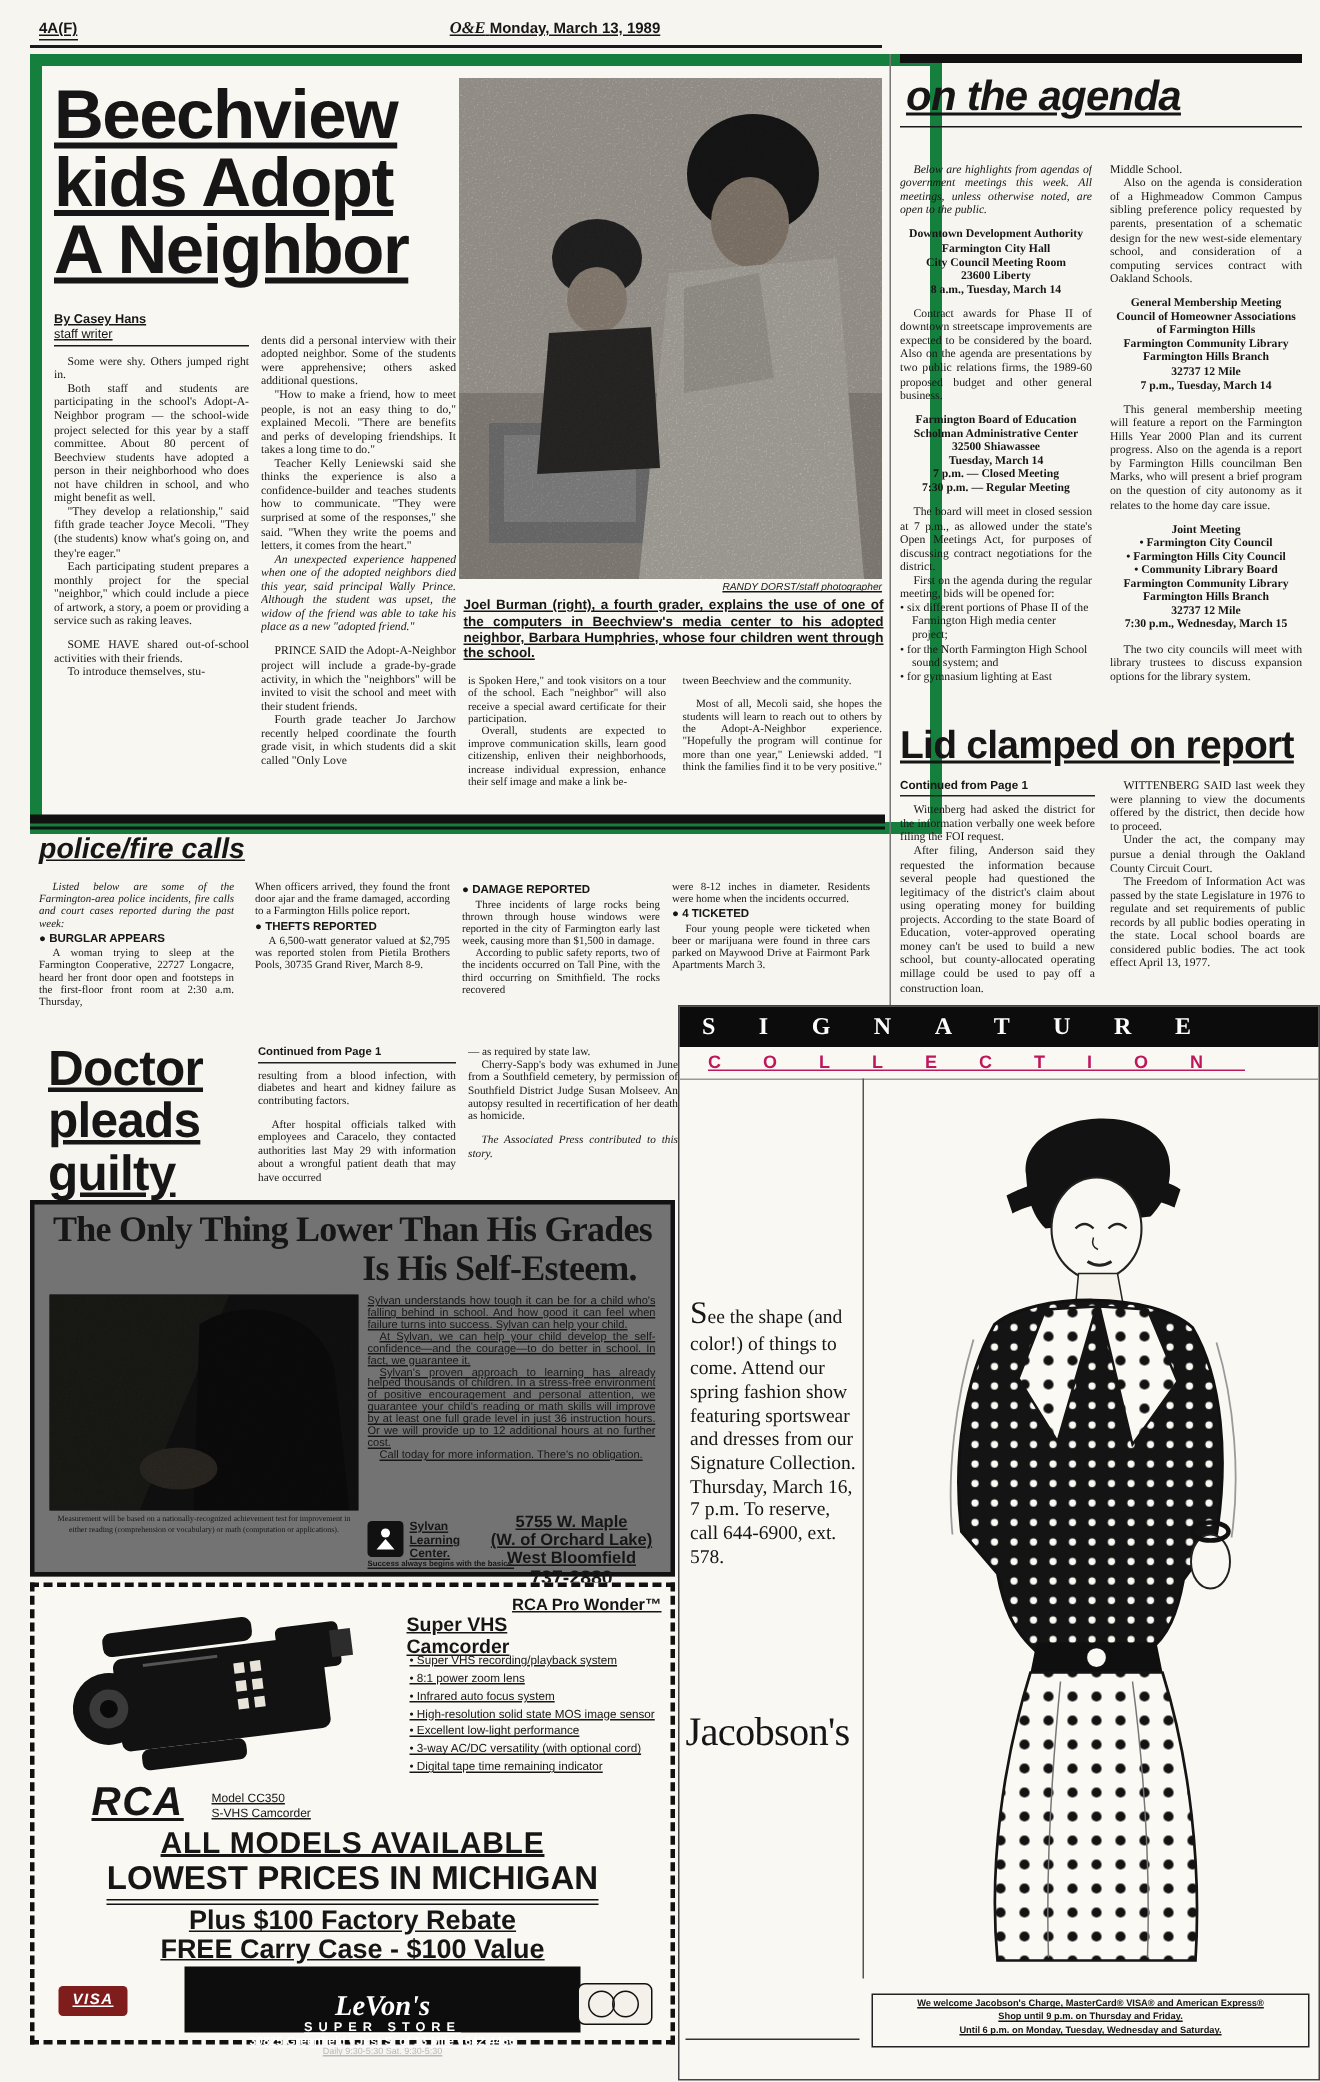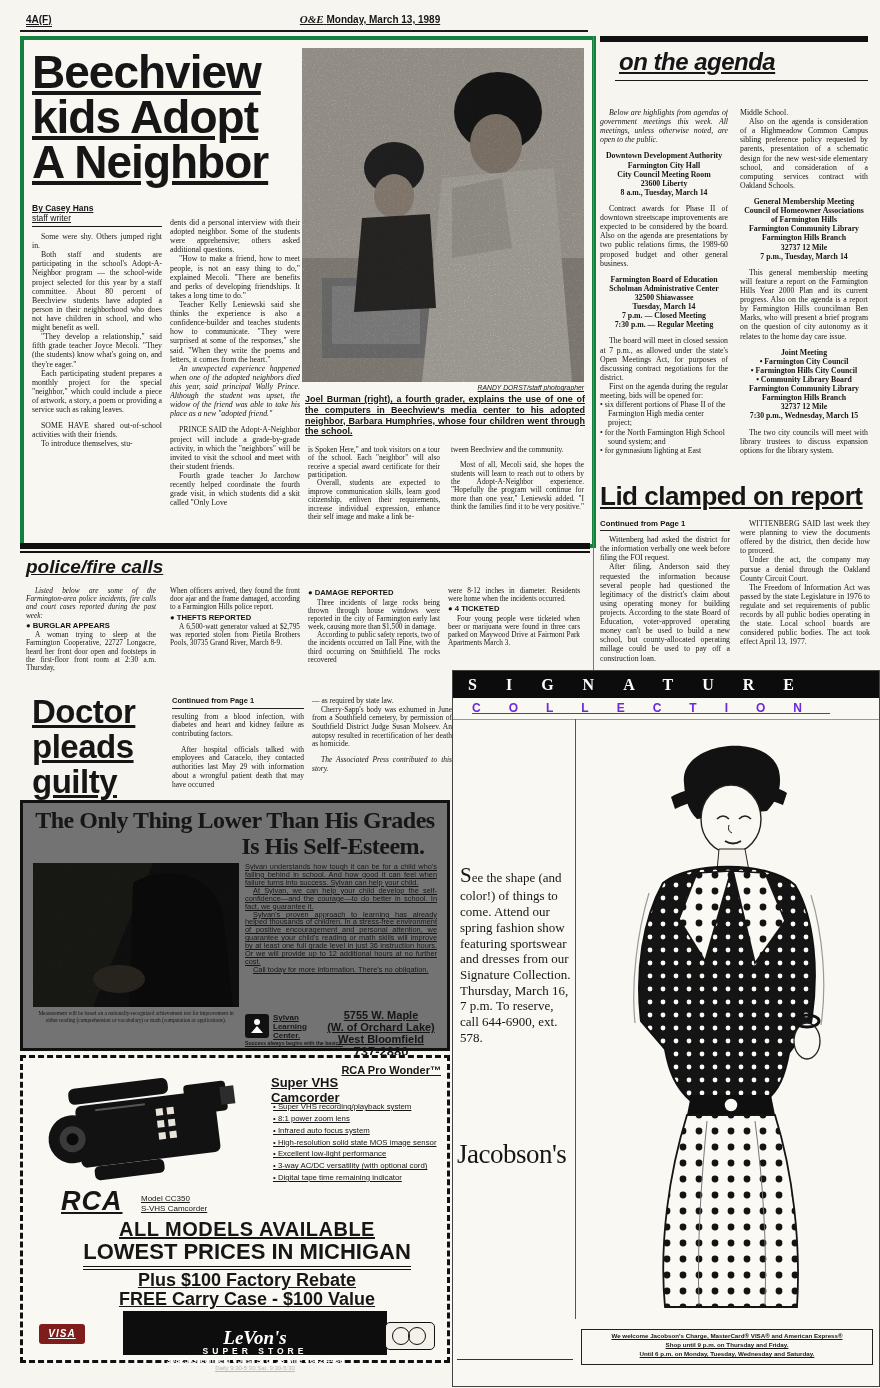--- a/index.html
+++ b/index.html
@@ -9,38 +9,38 @@
     font-family:"Liberation Serif", serif;
   }
   .abs{position:absolute;}
   .sans{font-family:"Liberation Sans", sans-serif;text-decoration:underline;}
   
   #masthead-rule{left:20px;top:30px;width:568px;height:2px;background:#1a1a1a;}
   #page-label{left:26px;top:14px;font-size:10px;font-weight:bold;border-bottom:1.5px solid #1a1a1a;padding-bottom:1px;}
   #masthead-center{left:250px;top:13px;width:240px;text-align:center;font-size:10px;font-weight:bold;}
   #masthead-center .oe{font-style:italic;font-family:"Liberation Serif",serif;font-size:11px;}
   
-  #main-box{left:20px;top:36px;width:568px;height:504px;border:4px solid #15803d;background:#f9f7f2;}
+  #main-box{left:20px;top:36px;width:568px;height:504px;border:8px solid #15803d;background:#f9f7f2;padding-left:24px;}
   #main-headline{left:8px;top:10px;width:280px;font-weight:bold;font-size:46px;line-height:0.98;letter-spacing:-1px;}
   #byline-block{left:8px;top:163px;width:130px;font-size:8.5px;line-height:1.2;}
   #byline-block .by{font-weight:bold;}
   #byline-block .rule{height:1px;background:#1a1a1a;margin-top:3px;}
   .ncol{position:absolute;font-size:7.8px;line-height:1.17;text-align:justify;overflow:hidden;}
   #m-col1{left:8px;top:192px;width:130px;height:300px;}
   #m-col2{left:146px;top:178px;width:130px;height:318px;}
   #main-photo{left:278px;top:8px;width:282px;height:334px;background:#cfcac0;overflow:hidden;}
   #photo-credit{left:280px;top:344px;width:280px;text-align:right;font-size:6.8px;font-style:italic;}
   #main-caption{left:281px;top:354px;width:280px;font-size:9px;font-weight:bold;line-height:1.2;text-align:justify;}
   #m-col3{left:284px;top:406px;width:132px;height:90px;font-size:7.4px;line-height:1.13;}
   #m-col4{left:427px;top:406px;width:133px;height:90px;font-size:7.4px;line-height:1.13;}
   
   #v-rule{left:593px;top:36px;width:1px;height:634px;background:#777;}
   #agenda{left:600px;top:36px;width:268px;height:446px;}
   #agenda .bar{height:6px;background:#111;}
-  #agenda-title{font-size:24px;font-weight:bold;font-style:italic;padding:6px 0 4px 4px;border-bottom:1.5px solid #1a1a1a;letter-spacing:-0.5px;margin-left:15px;}
+  #agenda-title{font-size:28px;font-weight:bold;font-style:italic;padding:6px 0 4px 4px;border-bottom:1.5px solid #1a1a1a;letter-spacing:-0.5px;}
   #ag-left{left:0px;top:72px;width:128px;height:410px;}
   #ag-right{left:140px;top:72px;width:128px;height:410px;}
   #agenda .ncol{font-size:7.8px;line-height:1.17;}
   
   #lid{left:600px;top:481px;width:270px;height:192px;}
   #lid-headline{font-size:26px;font-weight:600;letter-spacing:-0.5px;white-space:nowrap;}
   #lid-col1{left:0;top:38px;width:130px;height:150px;}
   #lid-col2{left:140px;top:38px;width:130px;height:150px;}
   
   #police{left:20px;top:543px;width:570px;height:150px;}
@@ -74,39 +74,39 @@
   
   #rca{left:20px;top:1055px;width:424px;height:302px;border:3px dashed #111;background:#faf8f3;}
   #rca-head{left:248px;top:6px;width:170px;}
   #rca-head .l1{font-size:11px;font-weight:bold;text-align:right;}
   #rca-head .l2{font-size:13px;font-weight:bold;text-decoration:underline;line-height:1.15;}
   #rca-bullets{left:250px;top:44px;width:175px;font-size:7.8px;line-height:1.2;}
   #rca-bullets .li-bl{margin-bottom:2.5px;}
   #rca-cam{left:15px;top:12px;width:225px;height:118px;}
   #rca-logo{left:38px;top:128px;font-size:27px;font-weight:900;letter-spacing:1px;font-style:italic;}
   #rca-model{left:118px;top:136px;font-size:8px;line-height:1.2;}
-  .rca-big{left:12px;width:100%;text-align:center;font-weight:bold;}
+  .rca-big{left:0;width:100%;text-align:center;font-weight:bold;}
   #rca-line1{top:160px;font-size:20px;letter-spacing:0.5px;}
   #rca-line2-wrap{top:181px;}
   #rca-line2-wrap span{display:inline-block;font-size:22px;border-bottom:4px double #111;padding-bottom:1px;}
   #rca-line3{top:212px;font-size:18px;}
   #rca-line4{top:231px;font-size:18px;}
   #levons{left:100px;top:253px;width:264px;height:44px;background:#0d0d0d;color:#fff;text-align:center;}
   #levons .nm{font-family:"Liberation Serif",serif;font-weight:bold;font-style:italic;font-size:19px;line-height:1.0;margin-top:17px;}
   #levons .ss{font-size:8.5px;letter-spacing:4px;font-weight:bold;margin-top:-1px;}
   #levons .ad{font-size:8px;font-weight:bold;}
   #levons .hr{font-size:6px;color:#b9b9b9;}
   #visa-logo{left:16px;top:266px;width:46px;height:20px;background:#7f1d1d;border-radius:3px;color:#fff;text-align:center;font-size:10px;font-weight:bold;font-style:italic;line-height:20px;letter-spacing:1px;}
   #mc-logo{left:362px;top:264px;width:48px;height:26px;border:1.5px solid #111;border-radius:5px;background:#f4f1ea;}
   #mc-logo i{position:absolute;top:4px;width:16px;height:16px;border:1.5px solid #111;border-radius:50%;}
   #mc-logo .c1{left:6px;} #mc-logo .c2{left:22px;}
   
   #jac{left:452px;top:670px;width:426px;height:715px;border:1px solid #444;background:#faf8f3;}
   #jac-banner1{height:27px;background:#0c0c0c;color:#fdfdfd;font-family:"Liberation Serif",serif;font-size:16px;font-weight:bold;letter-spacing:29px;padding-left:15px;line-height:27px;white-space:nowrap;overflow:hidden;}
-  #jac-banner2{height:21px;color:#6d28d9;font-size:12px;font-weight:bold;letter-spacing:28px;padding-left:19px;line-height:21px;white-space:nowrap;overflow:hidden;border-bottom:1px solid #999;}
+  #jac-banner2{height:21px;color:#be185d;font-size:12px;font-weight:bold;letter-spacing:28px;padding-left:19px;line-height:21px;white-space:nowrap;overflow:hidden;border-bottom:1px solid #999;}
   #jac-divider{position:absolute;left:122px;top:48px;width:1px;height:600px;background:#555;}
   #jac-body{position:absolute;left:7px;top:192px;width:112px;font-size:13px;line-height:1.21;}
   #jac-body::first-letter{font-size:21px;}
   #jac-logo{position:absolute;left:4px;top:468px;width:190px;font-family:"Liberation Serif",serif;font-size:27px;letter-spacing:-0.5px;}
   #jac-art{position:absolute;left:126px;top:52px;width:298px;height:598px;}
   #jac-fineprint{position:absolute;left:128px;top:658px;width:290px;height:32px;border:1px solid #222;text-align:center;font-size:6.2px;font-weight:bold;line-height:1.45;padding-top:2px;}
   #jac-hr{position:absolute;left:4px;top:688px;width:116px;height:1px;background:#333;}
   
   .li-p{text-indent:9px;}
   .li-pn{}
@@ -177,21 +177,21 @@
       <ellipse cx="92" cy="120" rx="30" ry="26" fill="#2b2b2b"></ellipse>
       <ellipse cx="92" cy="148" rx="20" ry="22" fill="#b0a293"></ellipse>
       <path d="M60 170 L128 166 L134 260 L52 264 Z" fill="#34322f"></path>
       <rect x="0" y="0" width="282" height="334" filter="url(#grain)" opacity="0.28"></rect>
     </svg>
   </div>
   <div class="abs sans" id="photo-credit">RANDY DORST/staff photographer</div>
   <div class="abs sans" id="main-caption">Joel Burman (right), a fourth grader, explains the use of one of the computers in Beechview's media center to his adopted neighbor, Barbara Humphries, whose four children went through the school.</div>
   <div class="ncol" id="m-col3">
       <div class="li-pn">is Spoken Here," and took visitors on a tour of the school. Each "neighbor" will also receive a special award certificate for their participation.</div>
-      <div class="li-p">Overall, students are expected to improve communication skills, learn good citizenship, enliven their requirements, increase individual expression, enhance their self image and make a link be-</div>
+      <div class="li-p">Overall, students are expected to improve communication skills, learn good citizenship, enliven their neighborhoods, increase individual expression, enhance their self image and make a link be-</div>
     </div>
   <div class="ncol" id="m-col4">
       <div class="li-pn">tween Beechview and the community.</div>
       <div class="li-gap"></div>
       <div class="li-p">Most of all, Mecoli said, she hopes the students will learn to reach out to others by the Adopt-A-Neighbor experience. "Hopefully the program will continue for more than one year," Leniewski added. "I think the families find it to be very positive."</div>
     </div>
 </div>
 
 <div class="abs" id="v-rule"></div>
 

